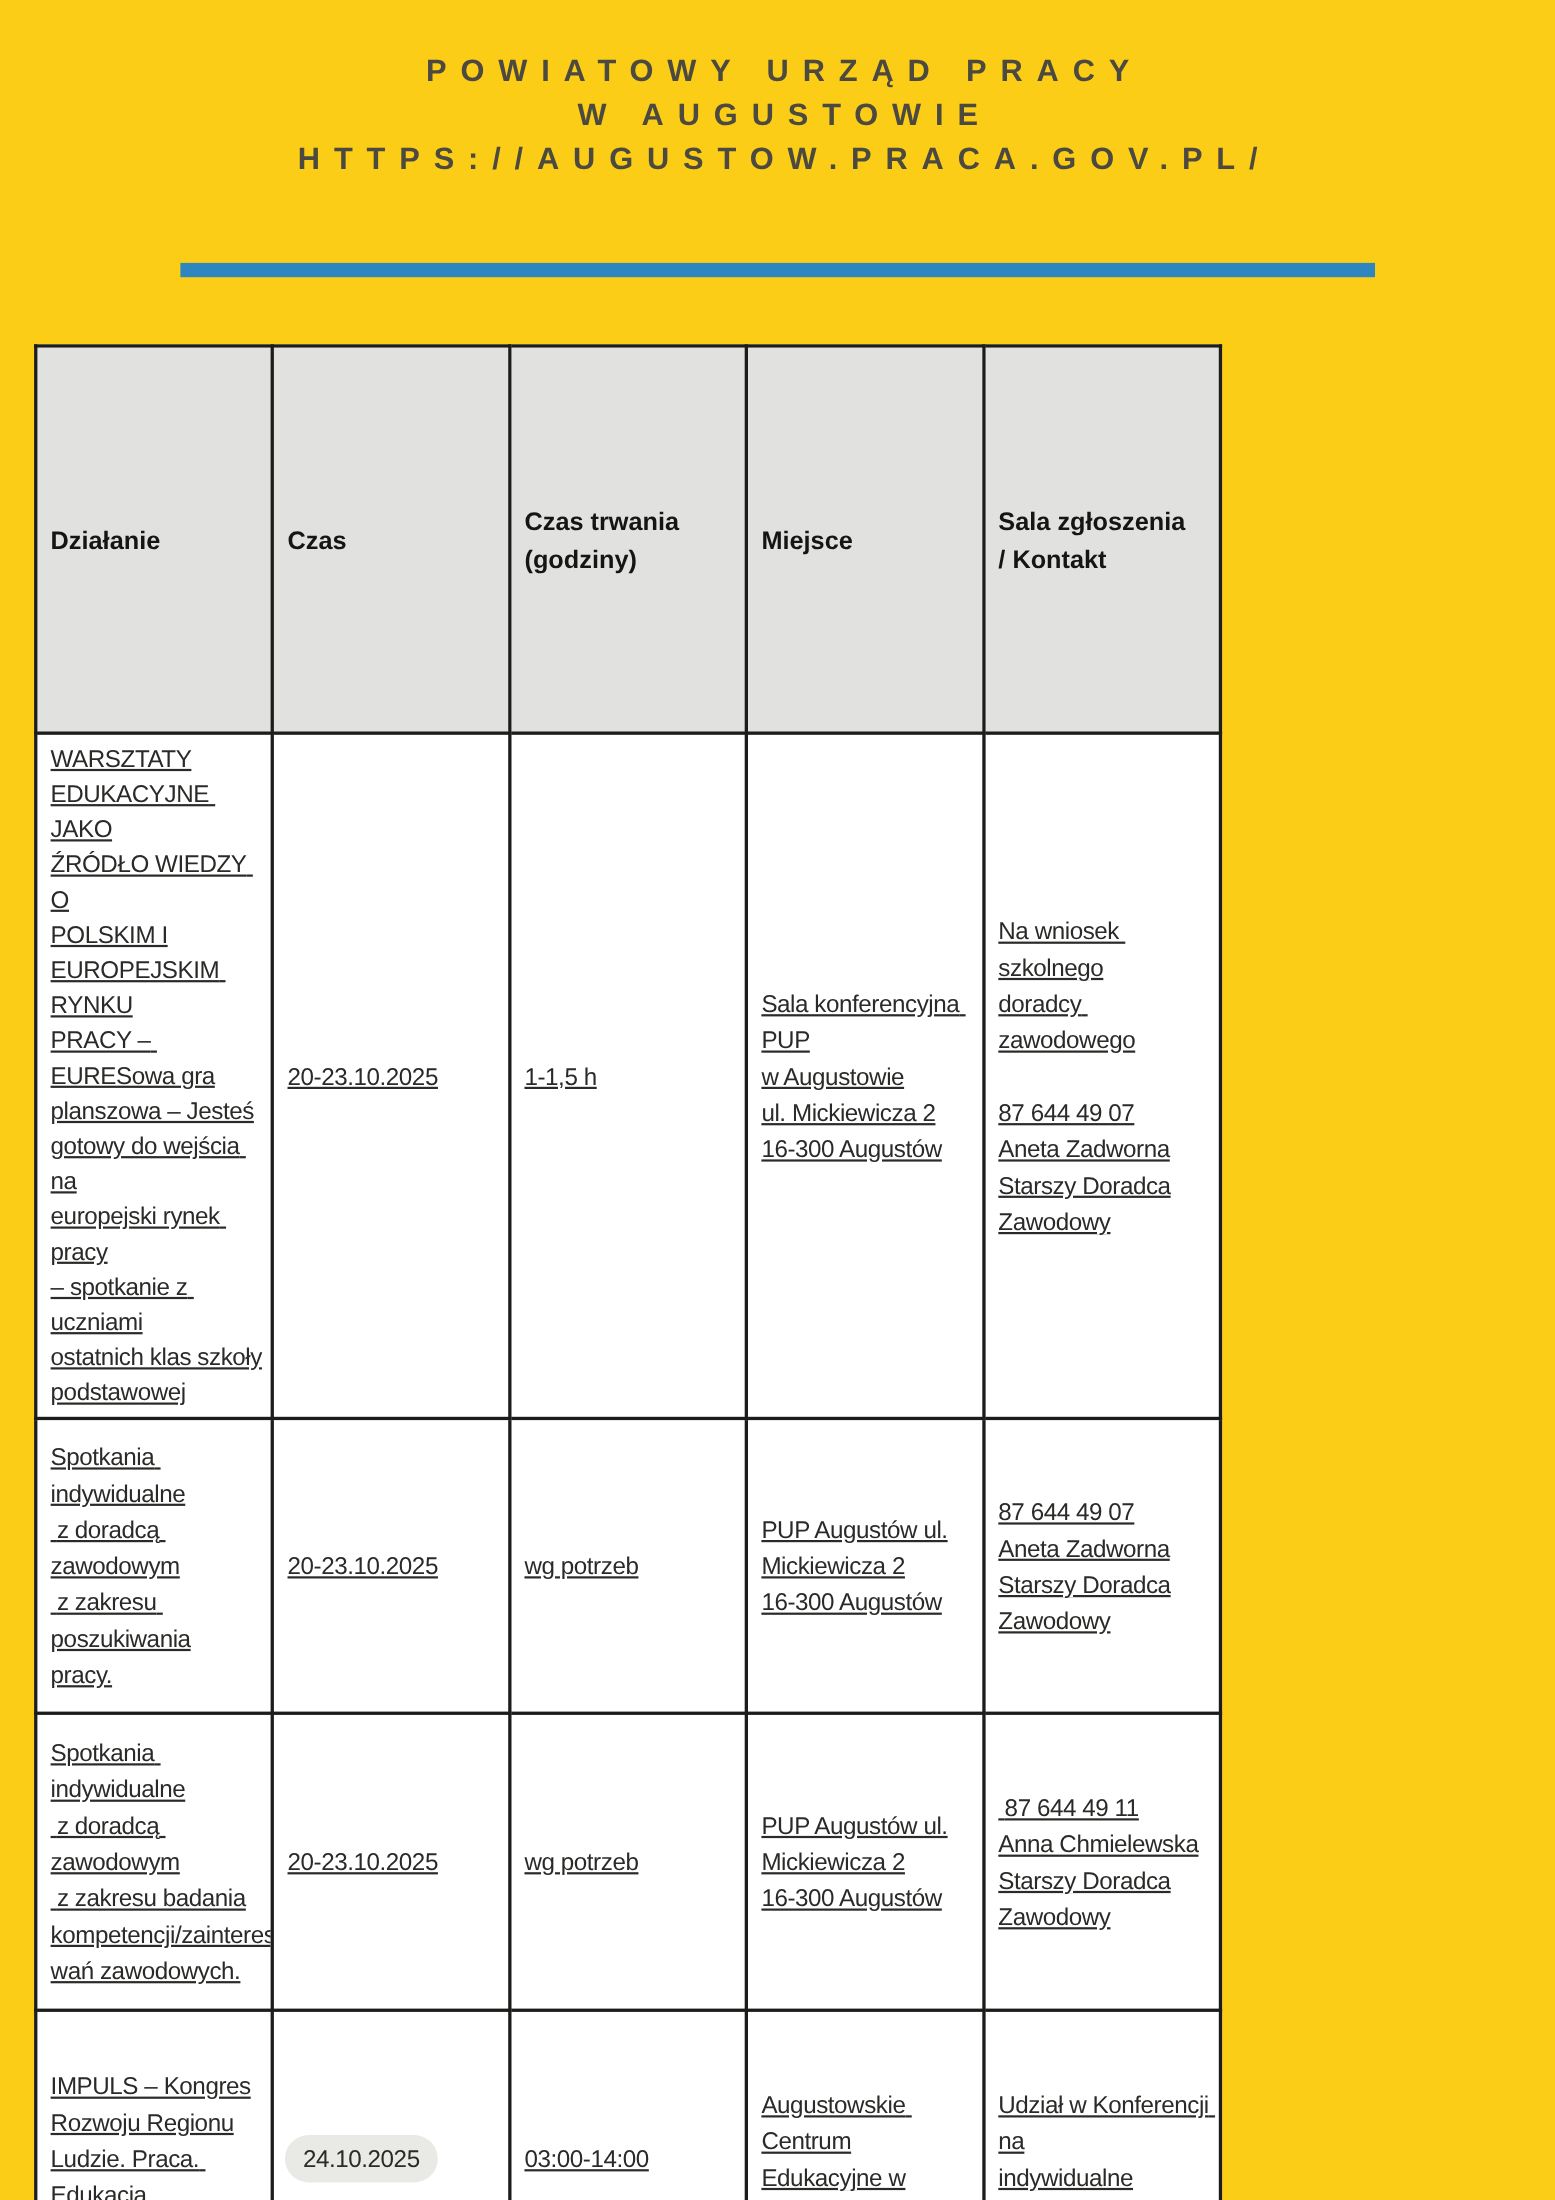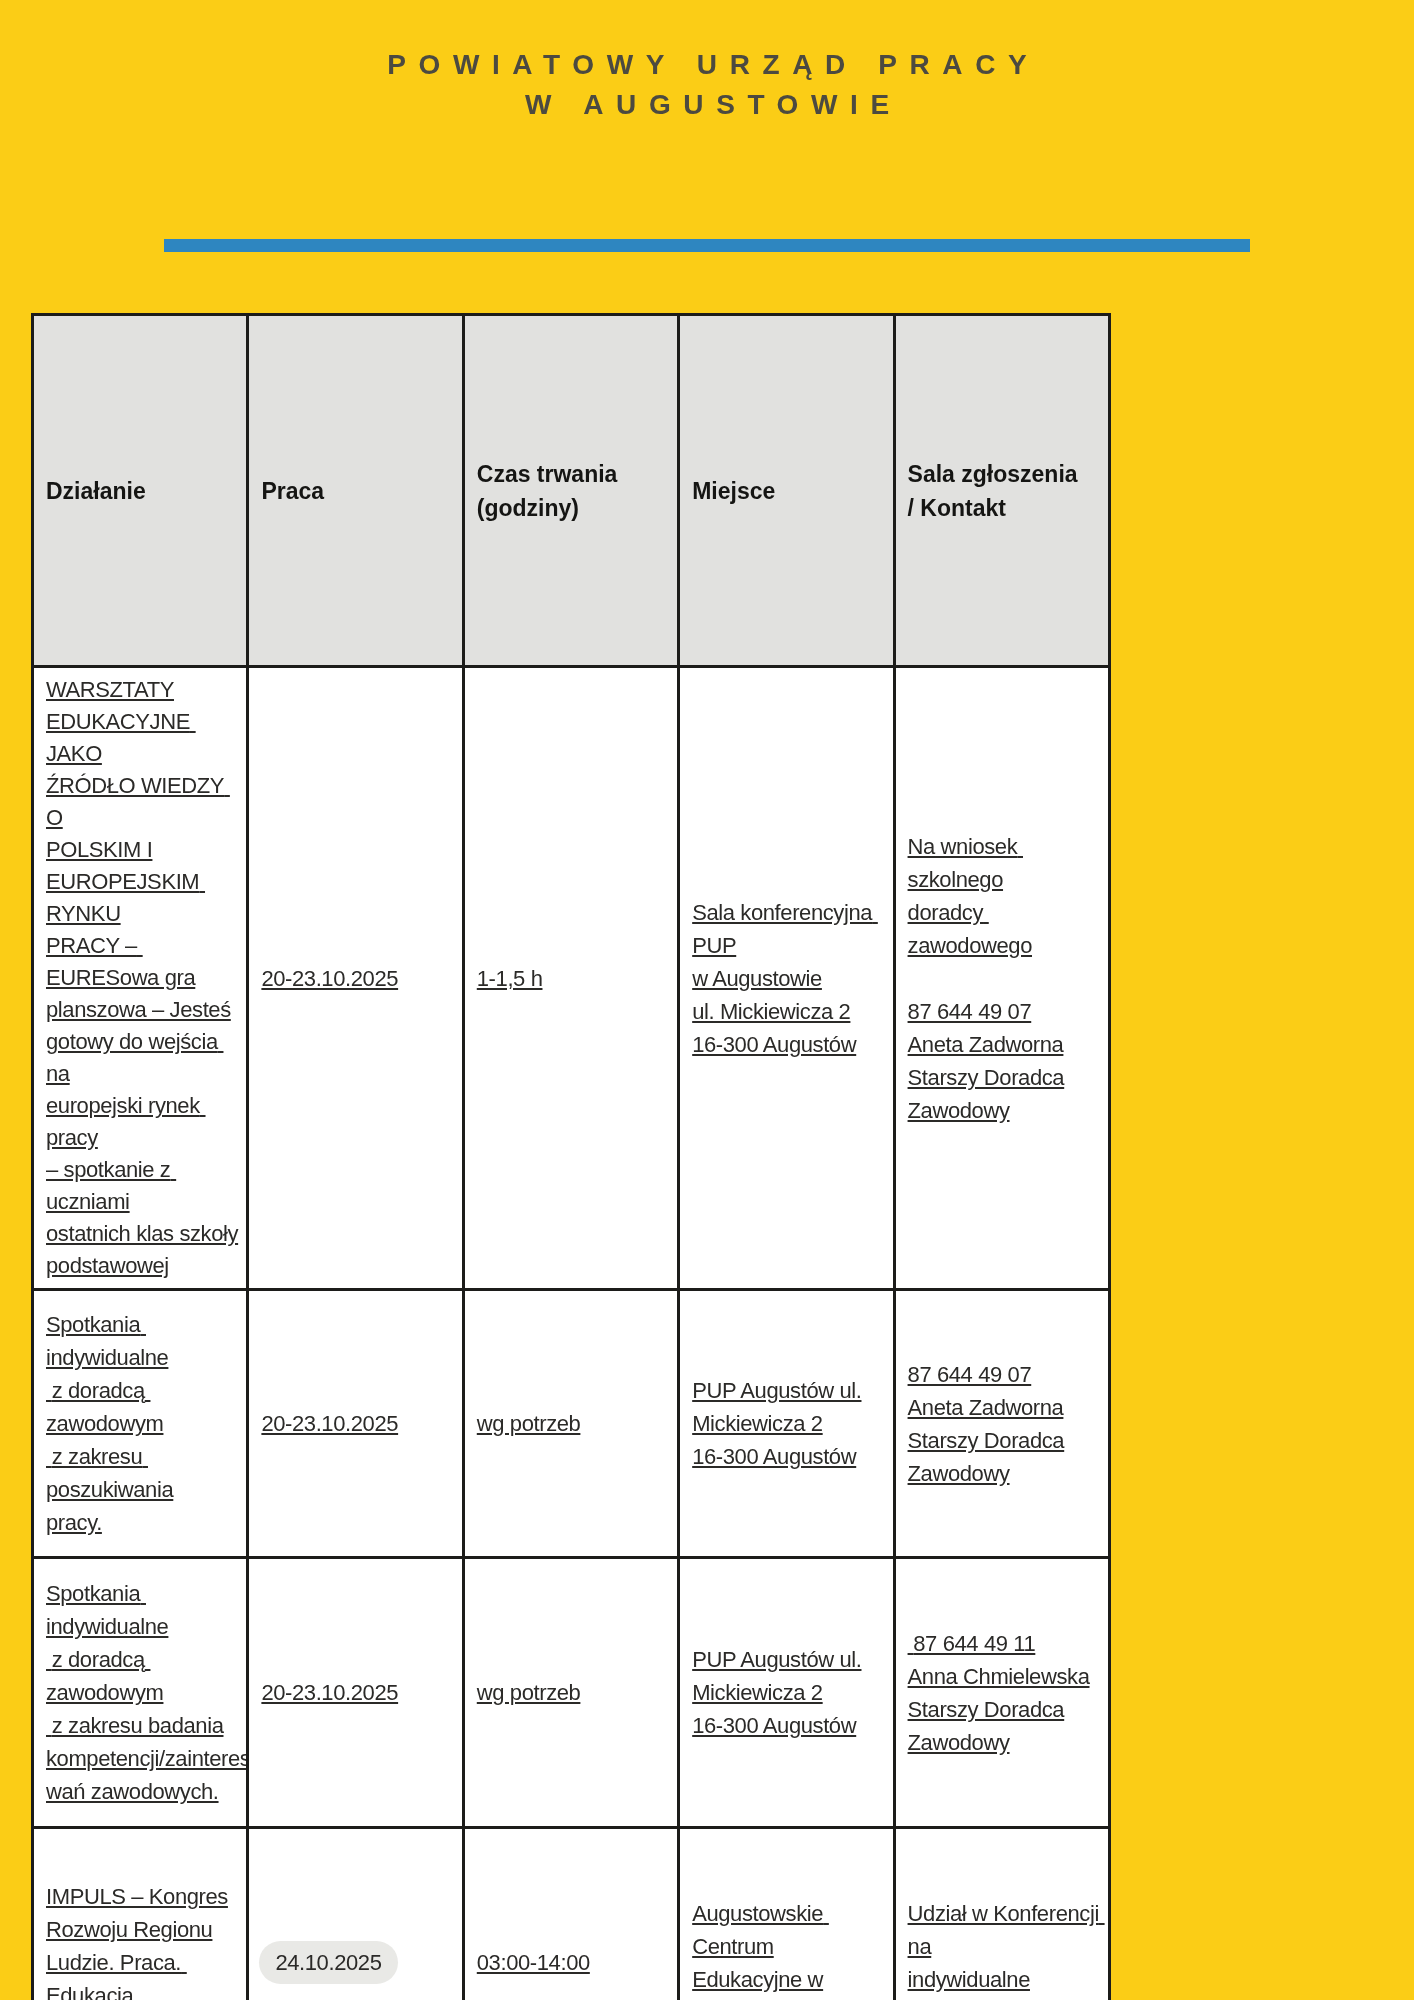--- a/index.html
+++ b/index.html
@@ -86,36 +86,37 @@
   }
 </style>
 </head>
 <body>
 
 <div class="page">
 
   <header class="letterhead">
     <div class="lh-line">POWIATOWY URZĄD PRACY</div>
     <div class="lh-line">W AUGUSTOWIE</div>
+    <div class="lh-line">HTTPS://AUGUSTOW.PRACA.GOV.PL/</div>
   </header>
 
   <div class="accent-bar"></div>
 
   <table class="schedule">
     <colgroup>
       <col style="width:20%">
         <col style="width:20%">
         <col style="width:20%">
         <col style="width:20%">
         <col style="width:20%">
     </colgroup>
     <thead>
       <tr>
         <th>Działanie</th>
-        <th>Praca</th>
+        <th>Czas</th>
         <th>Czas trwania
 (godziny)</th>
         <th>Miejsce</th>
         <th>Sala zgłoszenia
 / Kontakt</th>
       </tr>
     </thead>
     <tbody>
       <tr class="row-1">
         <td class="tight">WARSZTATY

